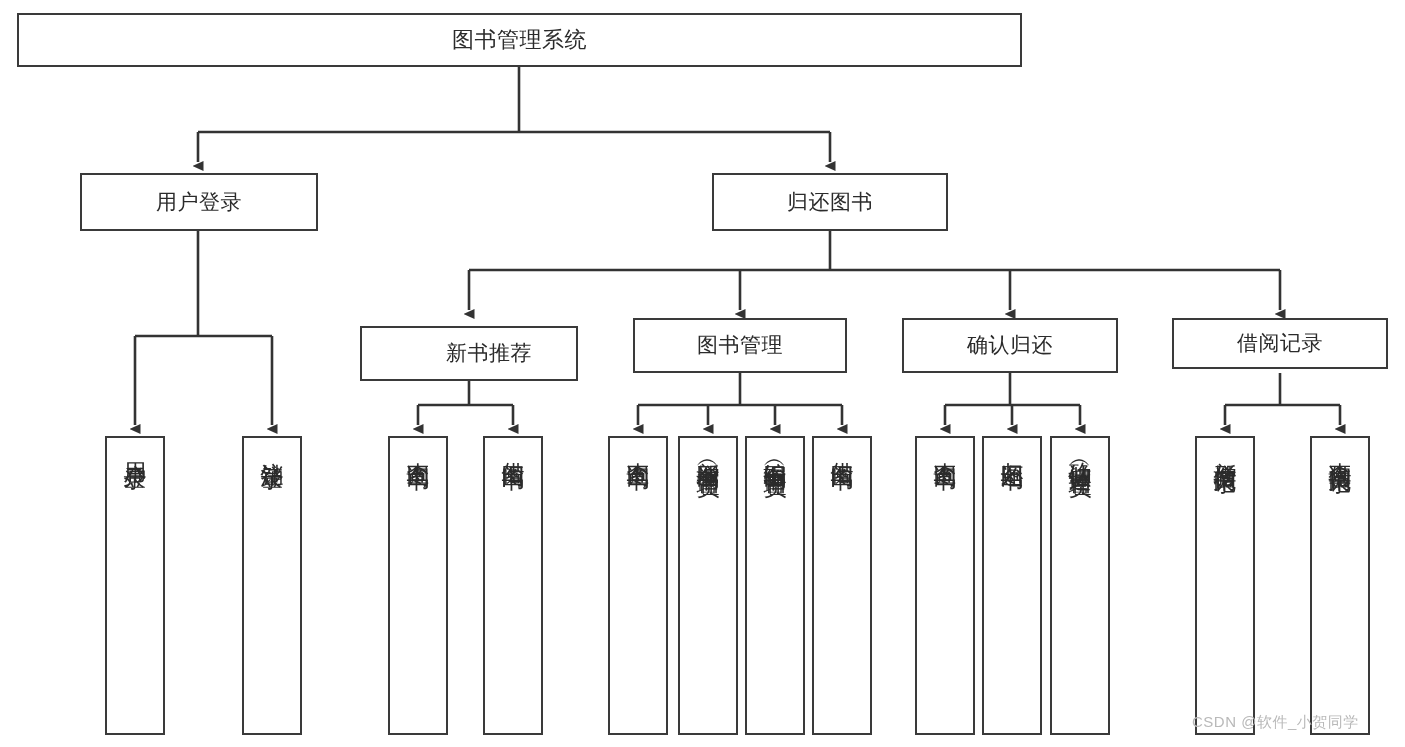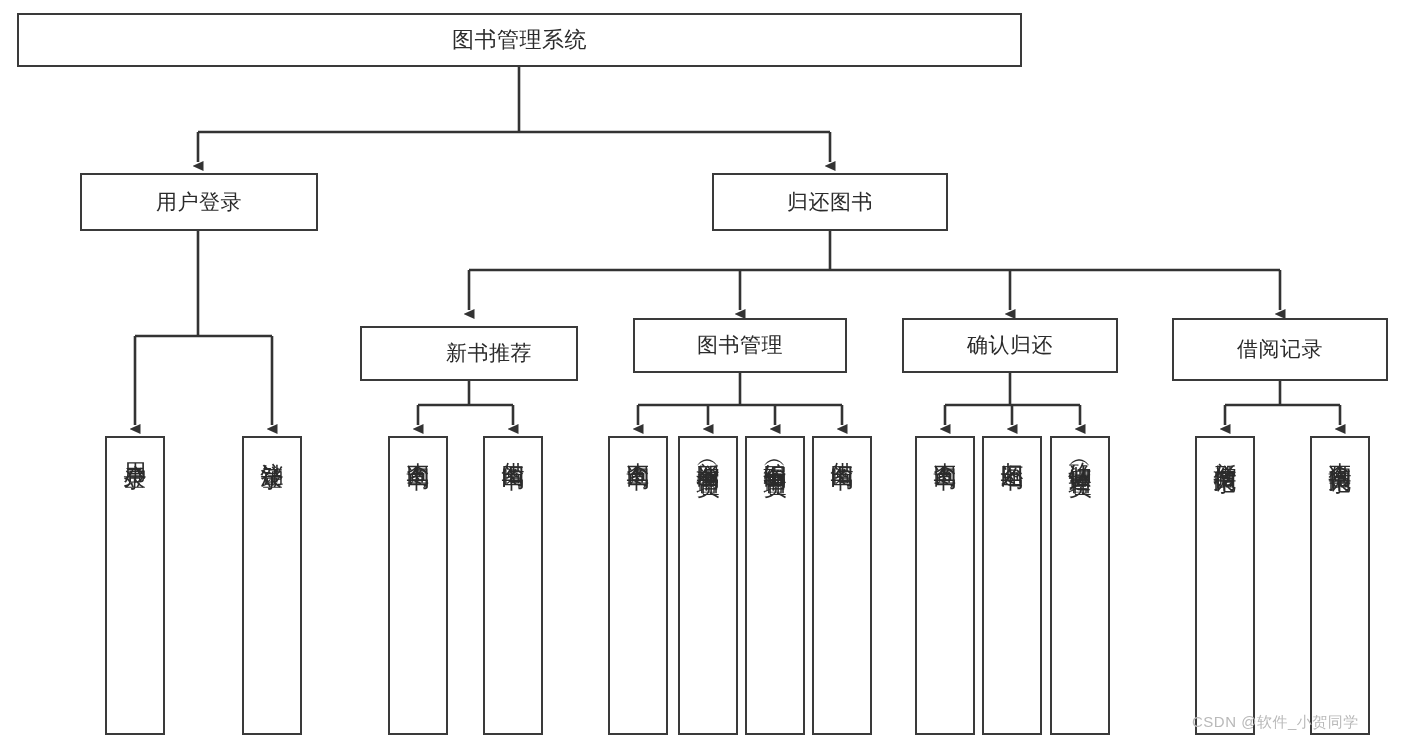--- a/index.html
+++ b/index.html
@@ -141,21 +141,21 @@
 
   <div class="node horiz" style="left:360px; top:326px; width:218px; height:55px;padding-left:40px;">
     <span class="node-label">新书推荐</span>
   </div>
   <div class="node horiz" style="left:633px; top:318px; width:214px; height:55px;">
     <span class="node-label">图书管理</span>
   </div>
   <div class="node horiz" style="left:902px; top:318px; width:216px; height:55px;">
     <span class="node-label">确认归还</span>
   </div>
-  <div class="node horiz" style="left:1172px; top:318px; width:216px; height:63px;">
+  <div class="node horiz" style="left:1172px; top:318px; width:216px; height:51px;">
     <span class="node-label">借阅记录</span>
   </div>
 
   <div class="node vert" style="left:105px; top:436px; width:60px; height:299px;">
     <span class="node-label">用户登录</span>
   </div>
   <div class="node vert" style="left:242px; top:436px; width:60px; height:299px;">
     <span class="node-label">注销登录</span>
   </div>
 

